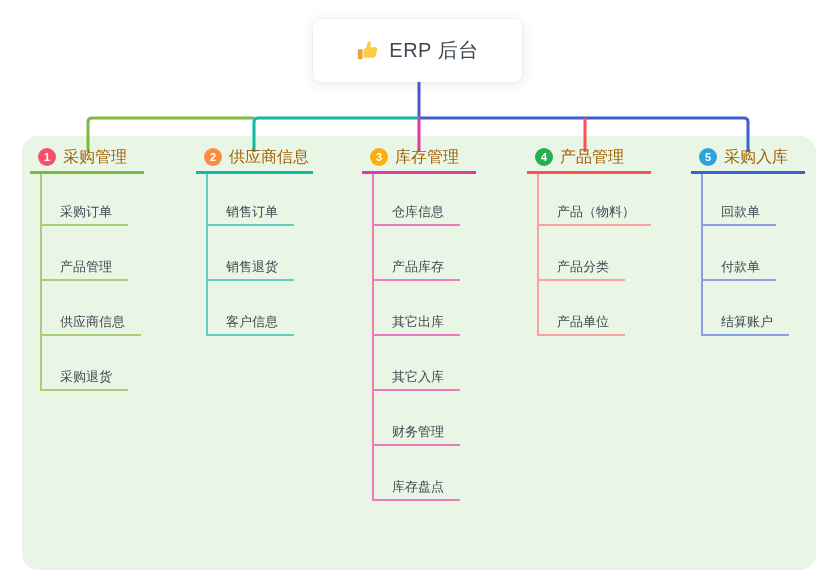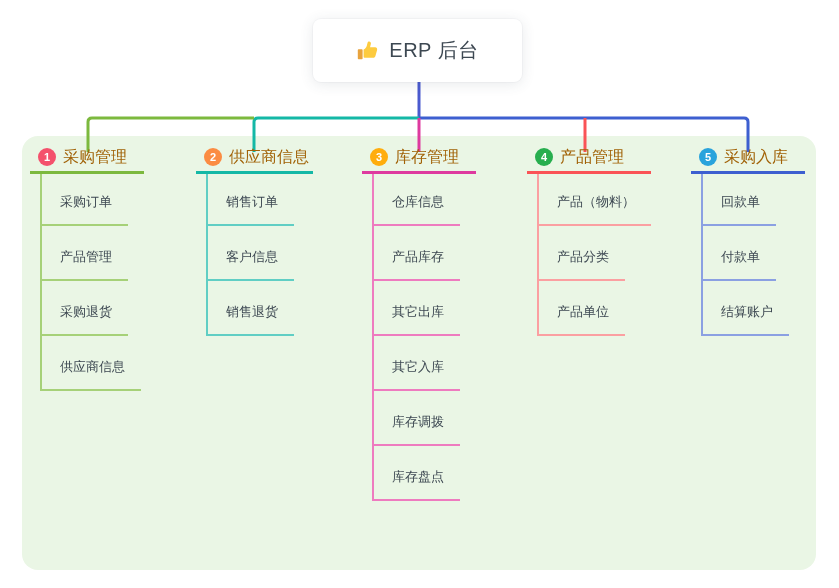--- a/index.html
+++ b/index.html
@@ -50,21 +50,21 @@
     font-size:11px; font-weight:bold;
     display:flex; align-items:center; justify-content:center;
     flex:0 0 18px;
   }
   .branch-label { font-size:16px; color:#a16207; white-space:nowrap;text-align:center; }
 
   .items { margin-left:10px; border-left:2px solid var(--light); }
   .item {
     height:55px; width:max-content;
     display:flex; align-items:flex-end;
-    padding:0 16px 13px 18px;
+    padding:0 16px 3px 18px;
     border-bottom:2px solid var(--light);
     font-size:13px; color:#3d4852; white-space:nowrap;
     cursor:pointer;
   }
   .item:first-child { height:52px; }
 </style>
 </head>
 <body>
 
 <div id="canvas">
@@ -89,48 +89,48 @@
   </div>
 
   <div class="branch b1" style="--badge: #f4516c; --line: #7cb93e; --light: #a6d178;">
     <div class="branch-header">
       <span class="badge">1</span>
       <span class="branch-label">采购管理</span>
     </div>
     <div class="items">
       <div class="item">采购订单</div>
       <div class="item">产品管理</div>
+      <div class="item">供应商信息</div>
       <div class="item">采购退货</div>
-      <div class="item">供应商信息</div>
     </div>
   </div>
 
   <div class="branch b2" style="--badge: #fb8c42; --line: #14b8a6; --light: #60cec4;">
     <div class="branch-header">
       <span class="badge">2</span>
       <span class="branch-label">供应商信息</span>
     </div>
     <div class="items">
       <div class="item">销售订单</div>
+      <div class="item">销售退货</div>
       <div class="item">客户信息</div>
-      <div class="item">销售退货</div>
     </div>
   </div>
 
   <div class="branch b3" style="--badge: #ffad0d; --line: #de3a9f; --light: #ee7bbf;">
     <div class="branch-header">
       <span class="badge">3</span>
       <span class="branch-label">库存管理</span>
     </div>
     <div class="items">
       <div class="item">仓库信息</div>
       <div class="item">产品库存</div>
       <div class="item">其它出库</div>
       <div class="item">其它入库</div>
-      <div class="item">库存调拨</div>
+      <div class="item">财务管理</div>
       <div class="item">库存盘点</div>
     </div>
   </div>
 
   <div class="branch b4" style="--badge: #27ae4e; --line: #fa5356; --light: #fb9fa1;">
     <div class="branch-header">
       <span class="badge">4</span>
       <span class="branch-label">产品管理</span>
     </div>
     <div class="items">

